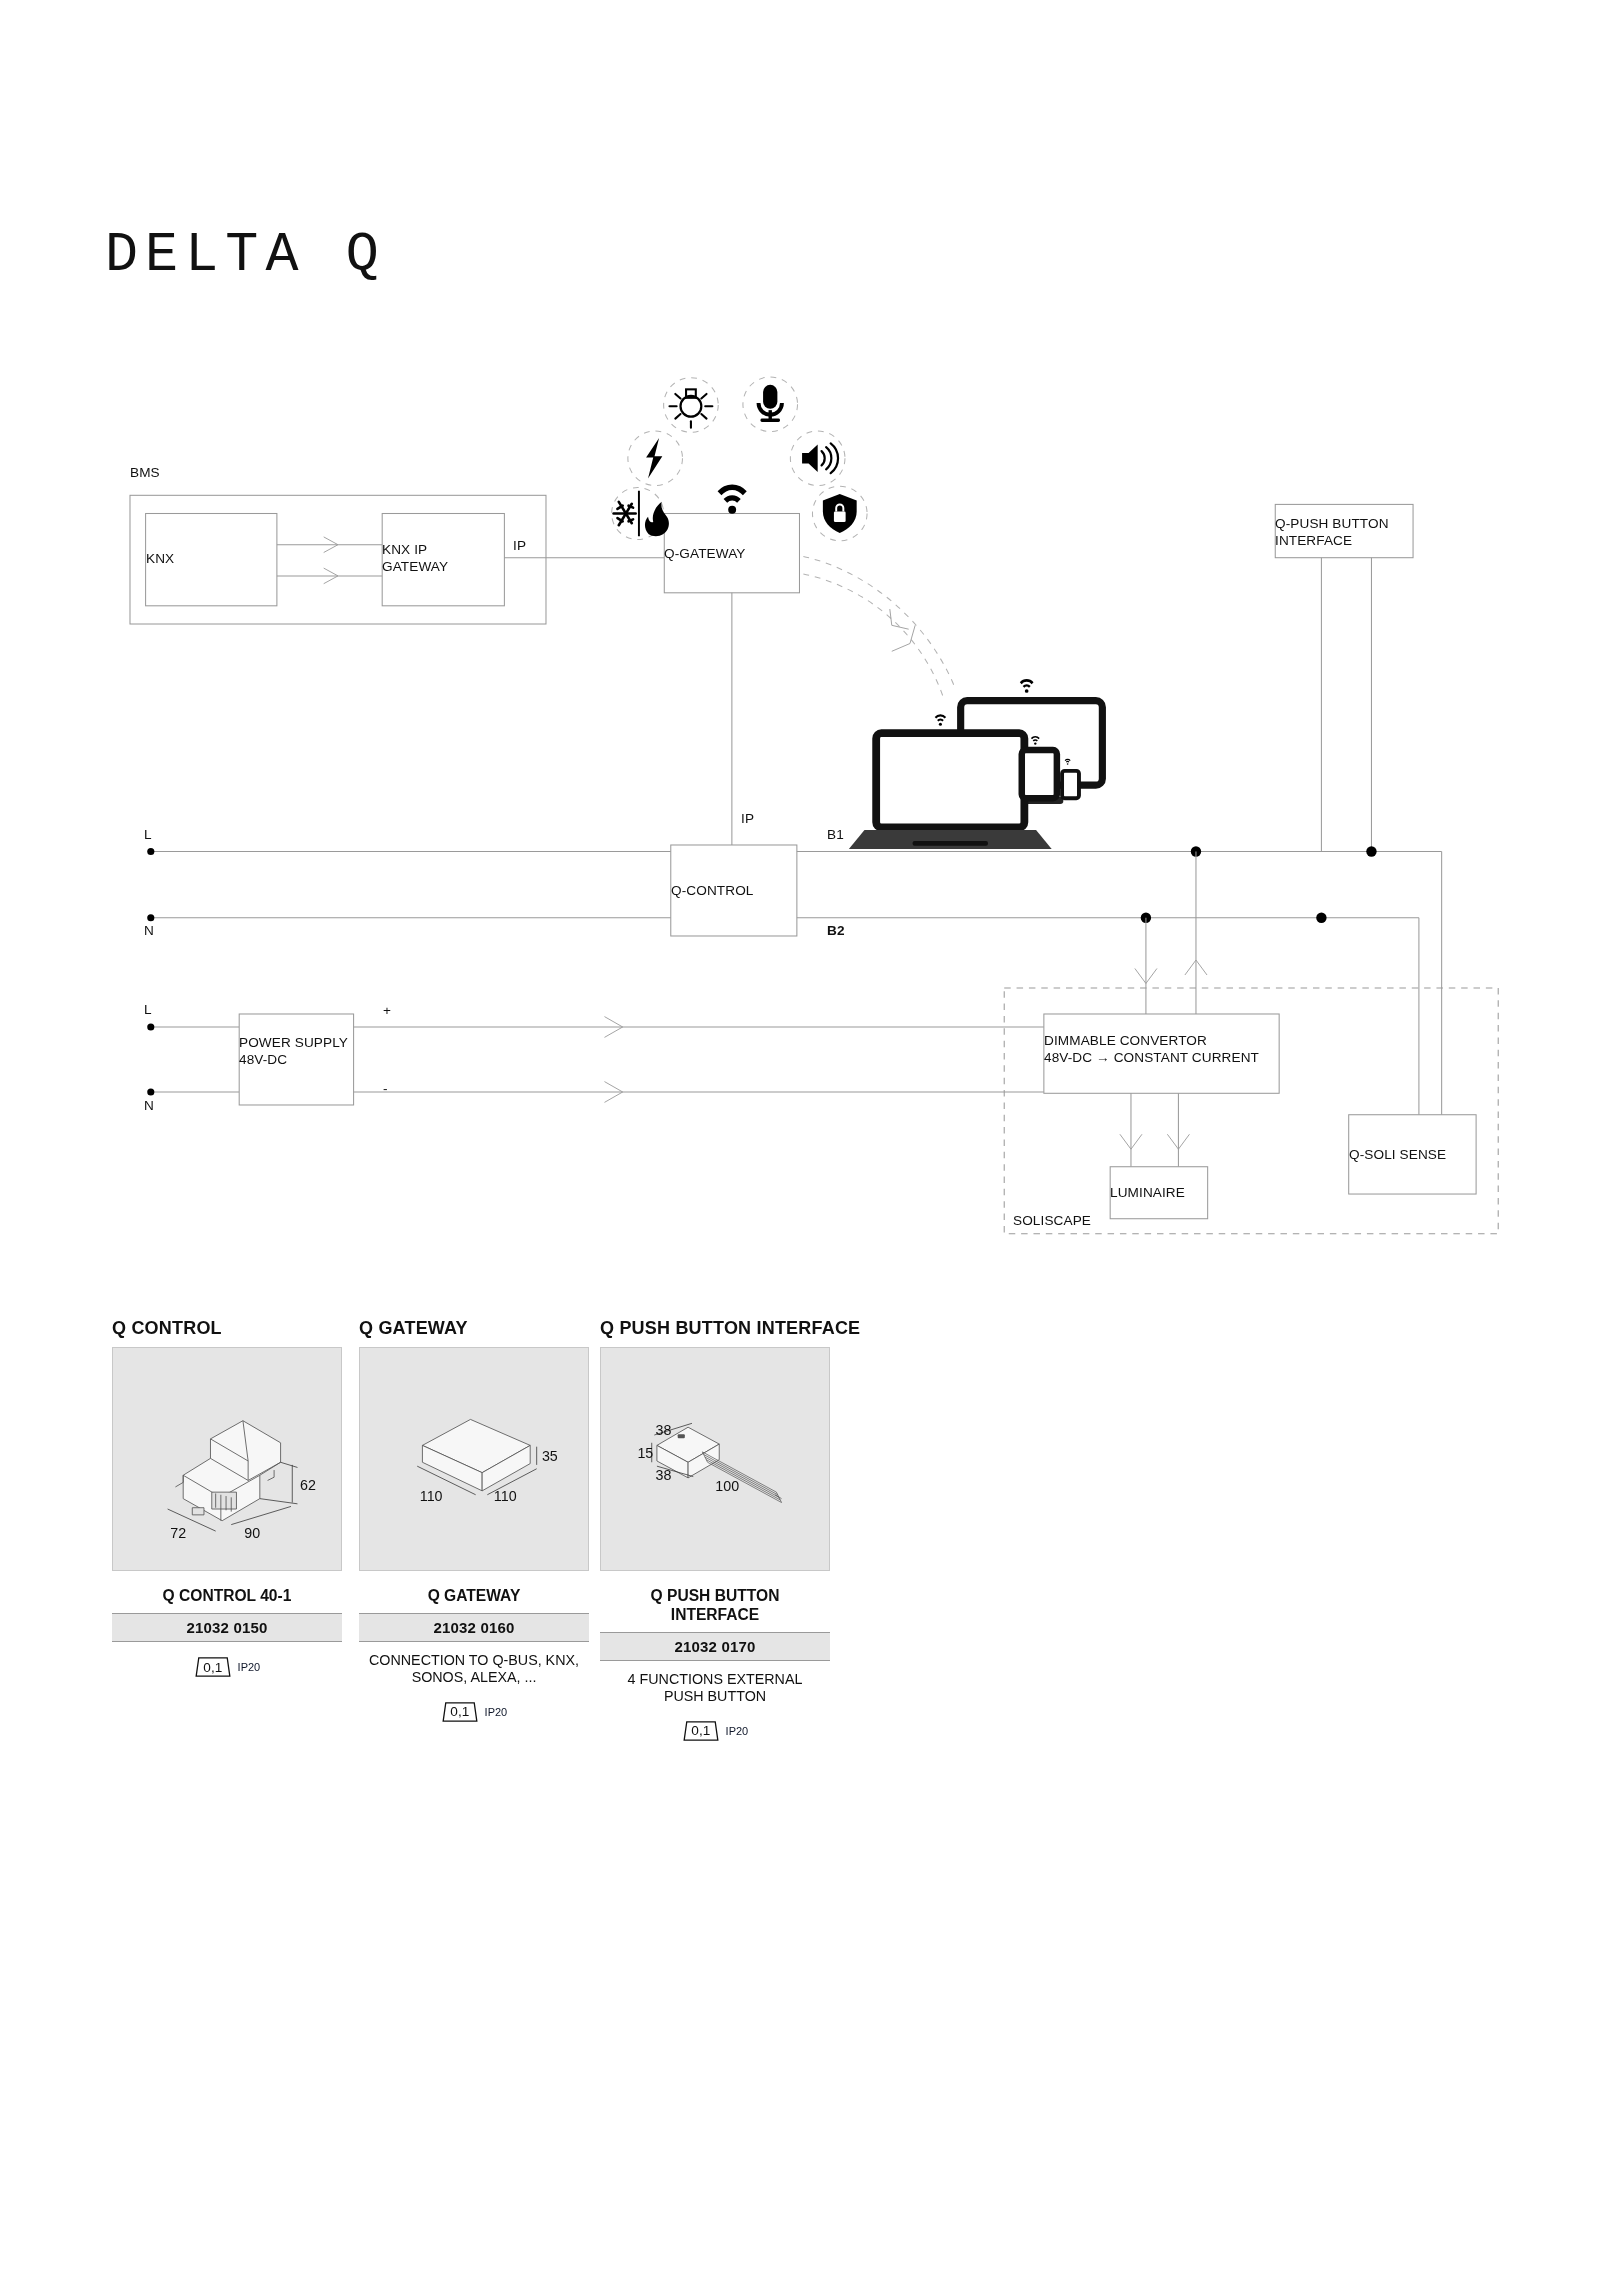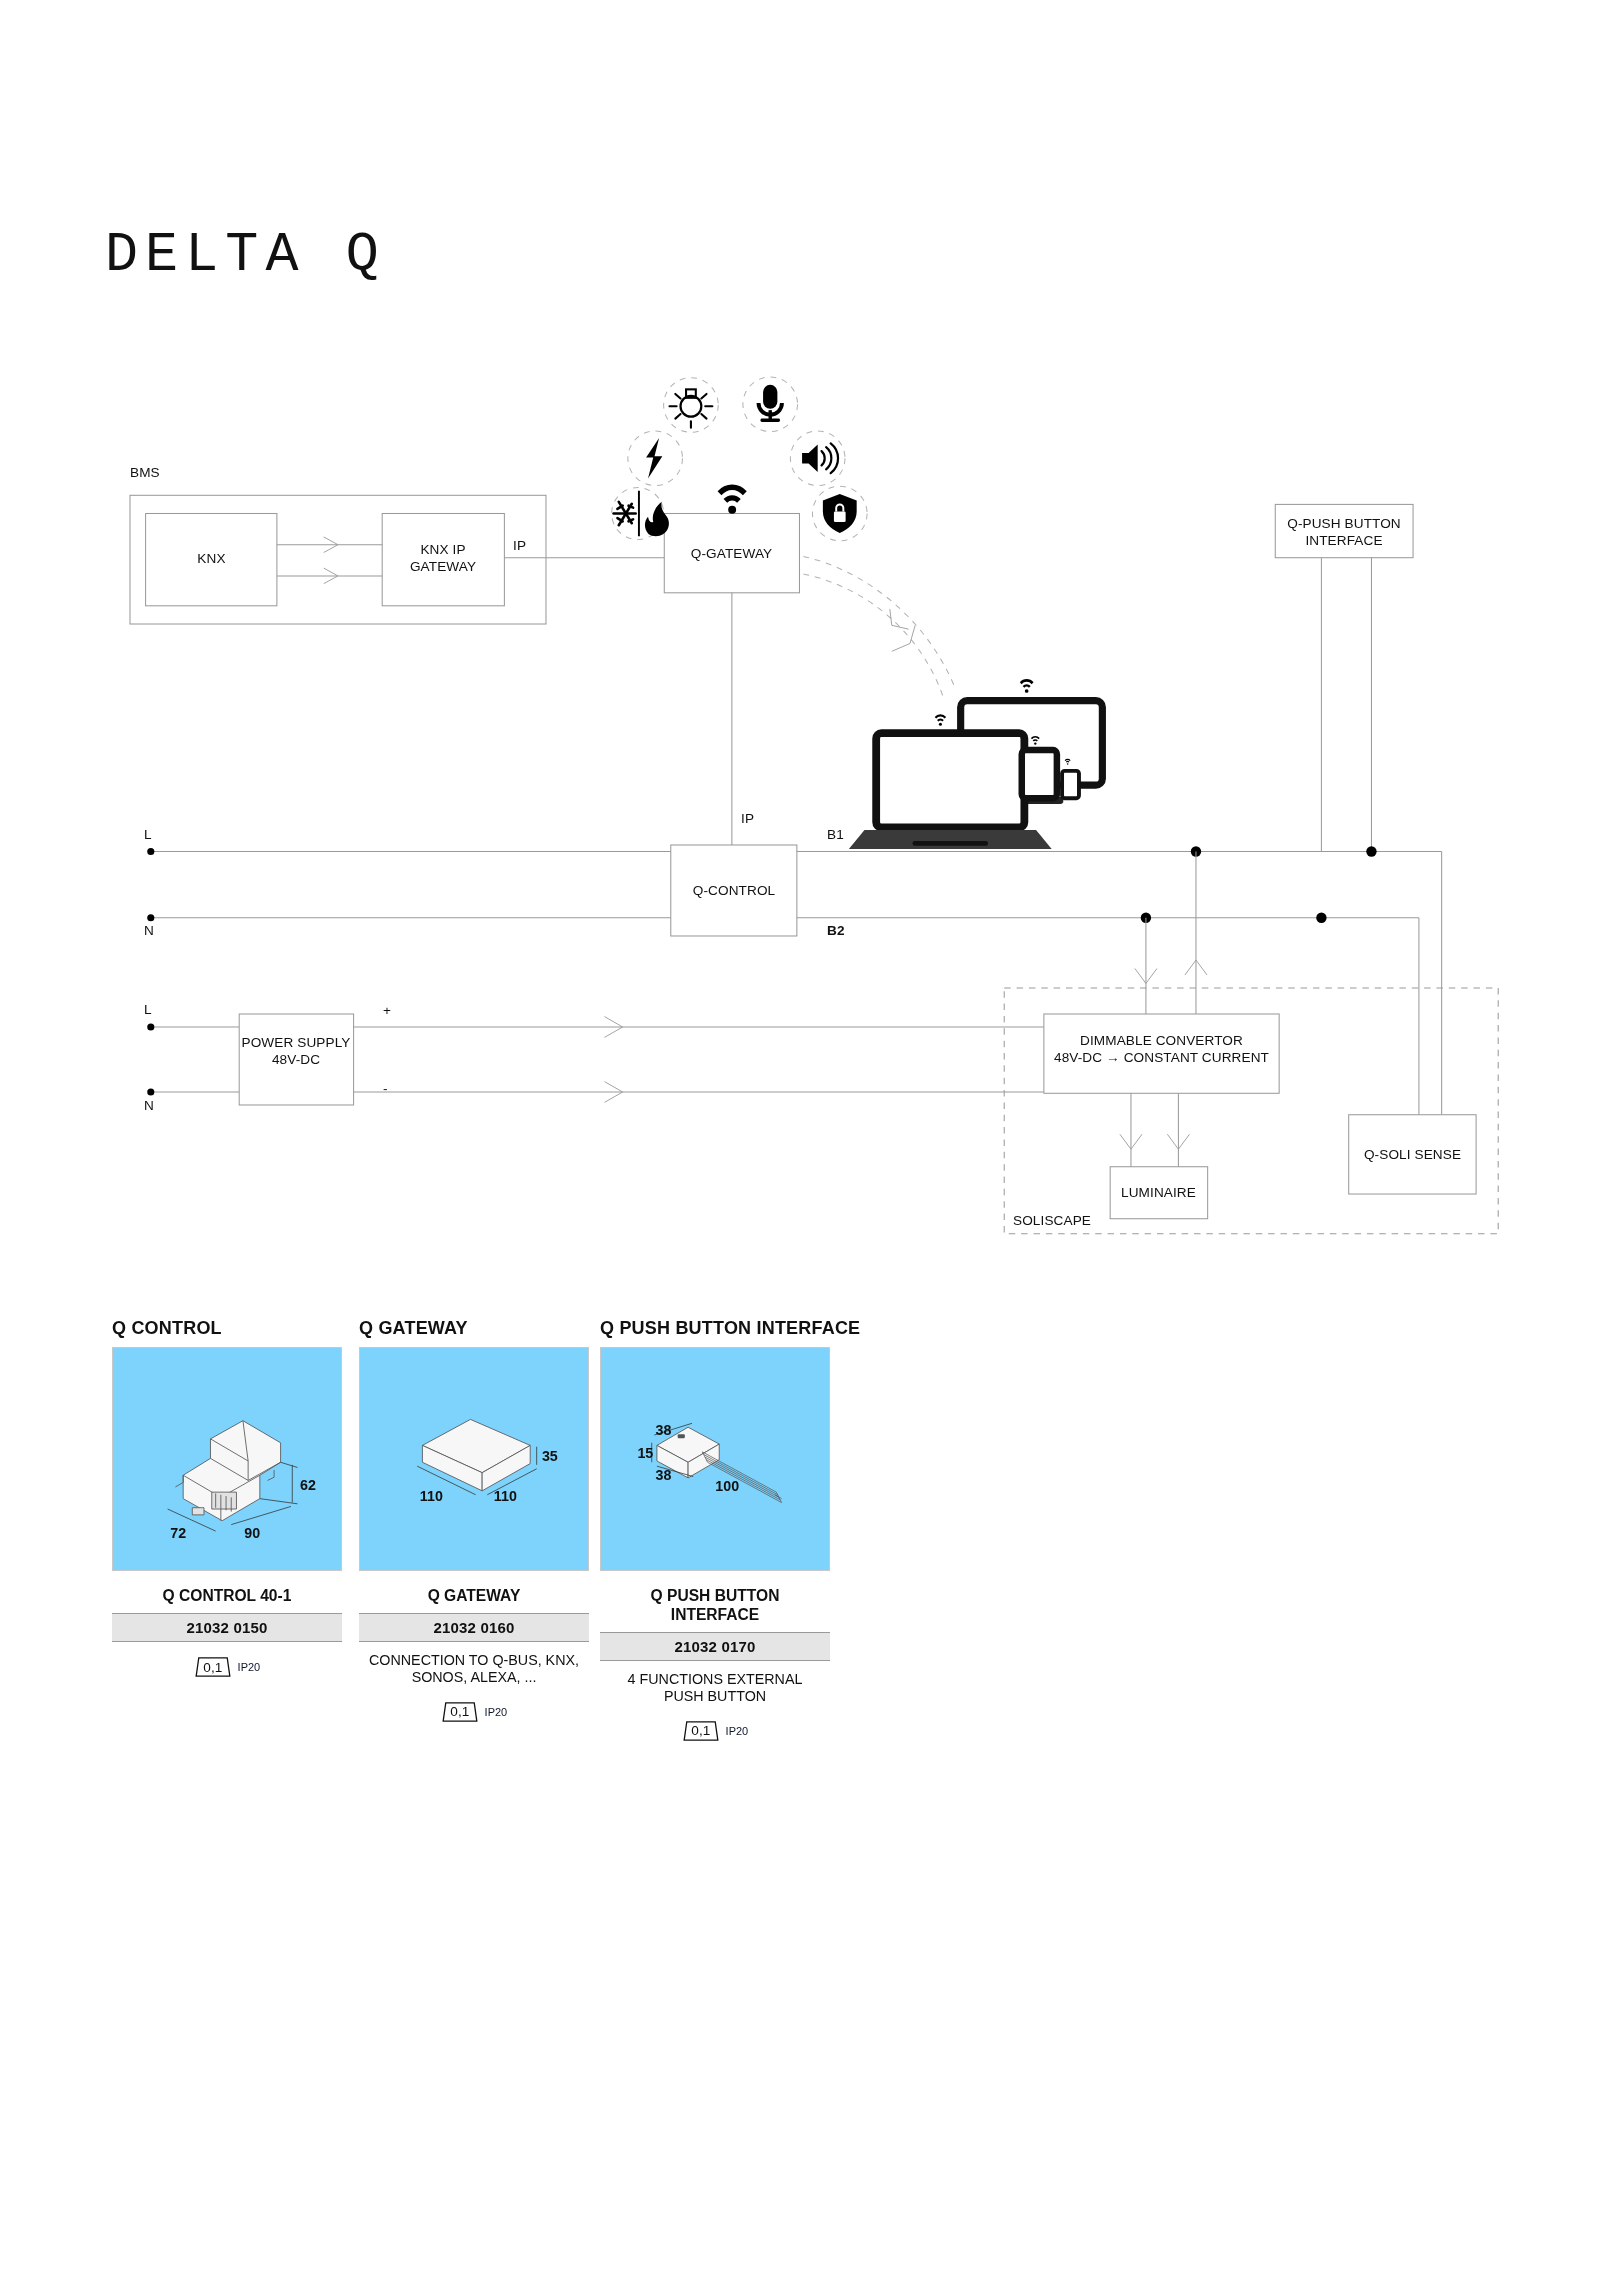--- a/index.html
+++ b/index.html
@@ -18,33 +18,33 @@
     font-size: 55px; font-weight: 300; letter-spacing: 7.1px;
     color: #111; white-space: nowrap;
     font-family: Liberation Mono, monospace;
   }
 
   
   #diagram { position: absolute; left: 0; top: 0; width: 1623px; height: 1300px; }
 
   .dlabel {
     position: absolute; font-size: 13.6px; color: #111;
-    letter-spacing: 0.1px; line-height: 1.22; white-space: pre; text-align: center;
+    letter-spacing: 0.1px; line-height: 1.22; white-space: pre; text-align: left;
   }
   .dlabel.left { text-align: left; }
 
   
   .card { position: absolute; top: 1318px; }
   .card-title {
     font-size: 18px; font-weight: 700; letter-spacing: 0.2px;
     color: #111; margin-bottom: 8.4px; white-space: nowrap;
   }
   .card-img {
-    background: #7dd3fc; border: 0.6px solid #c8c8c8;
-    position: relative; overflow: hidden; font-weight: bold;
+    background: #e5e5e5; border: 0.6px solid #c8c8c8;
+    position: relative; overflow: hidden;
   }
   .card-name {
     text-align: center; font-size: 15.6px; font-weight: 700;
     color: #111; line-height: 1.22; margin-top: 14.3px; white-space: pre-line;
   }
   .card-code {
     text-align: center; font-size: 15px; font-weight: 700; color: #111;
     background: #e5e5e5; border-top: 0.6px solid #9a9a9a; border-bottom: 0.6px solid #9a9a9a;
     padding: 4.5px 0 5.2px; margin-top: 8.4px; letter-spacing: 0.2px;
   }

